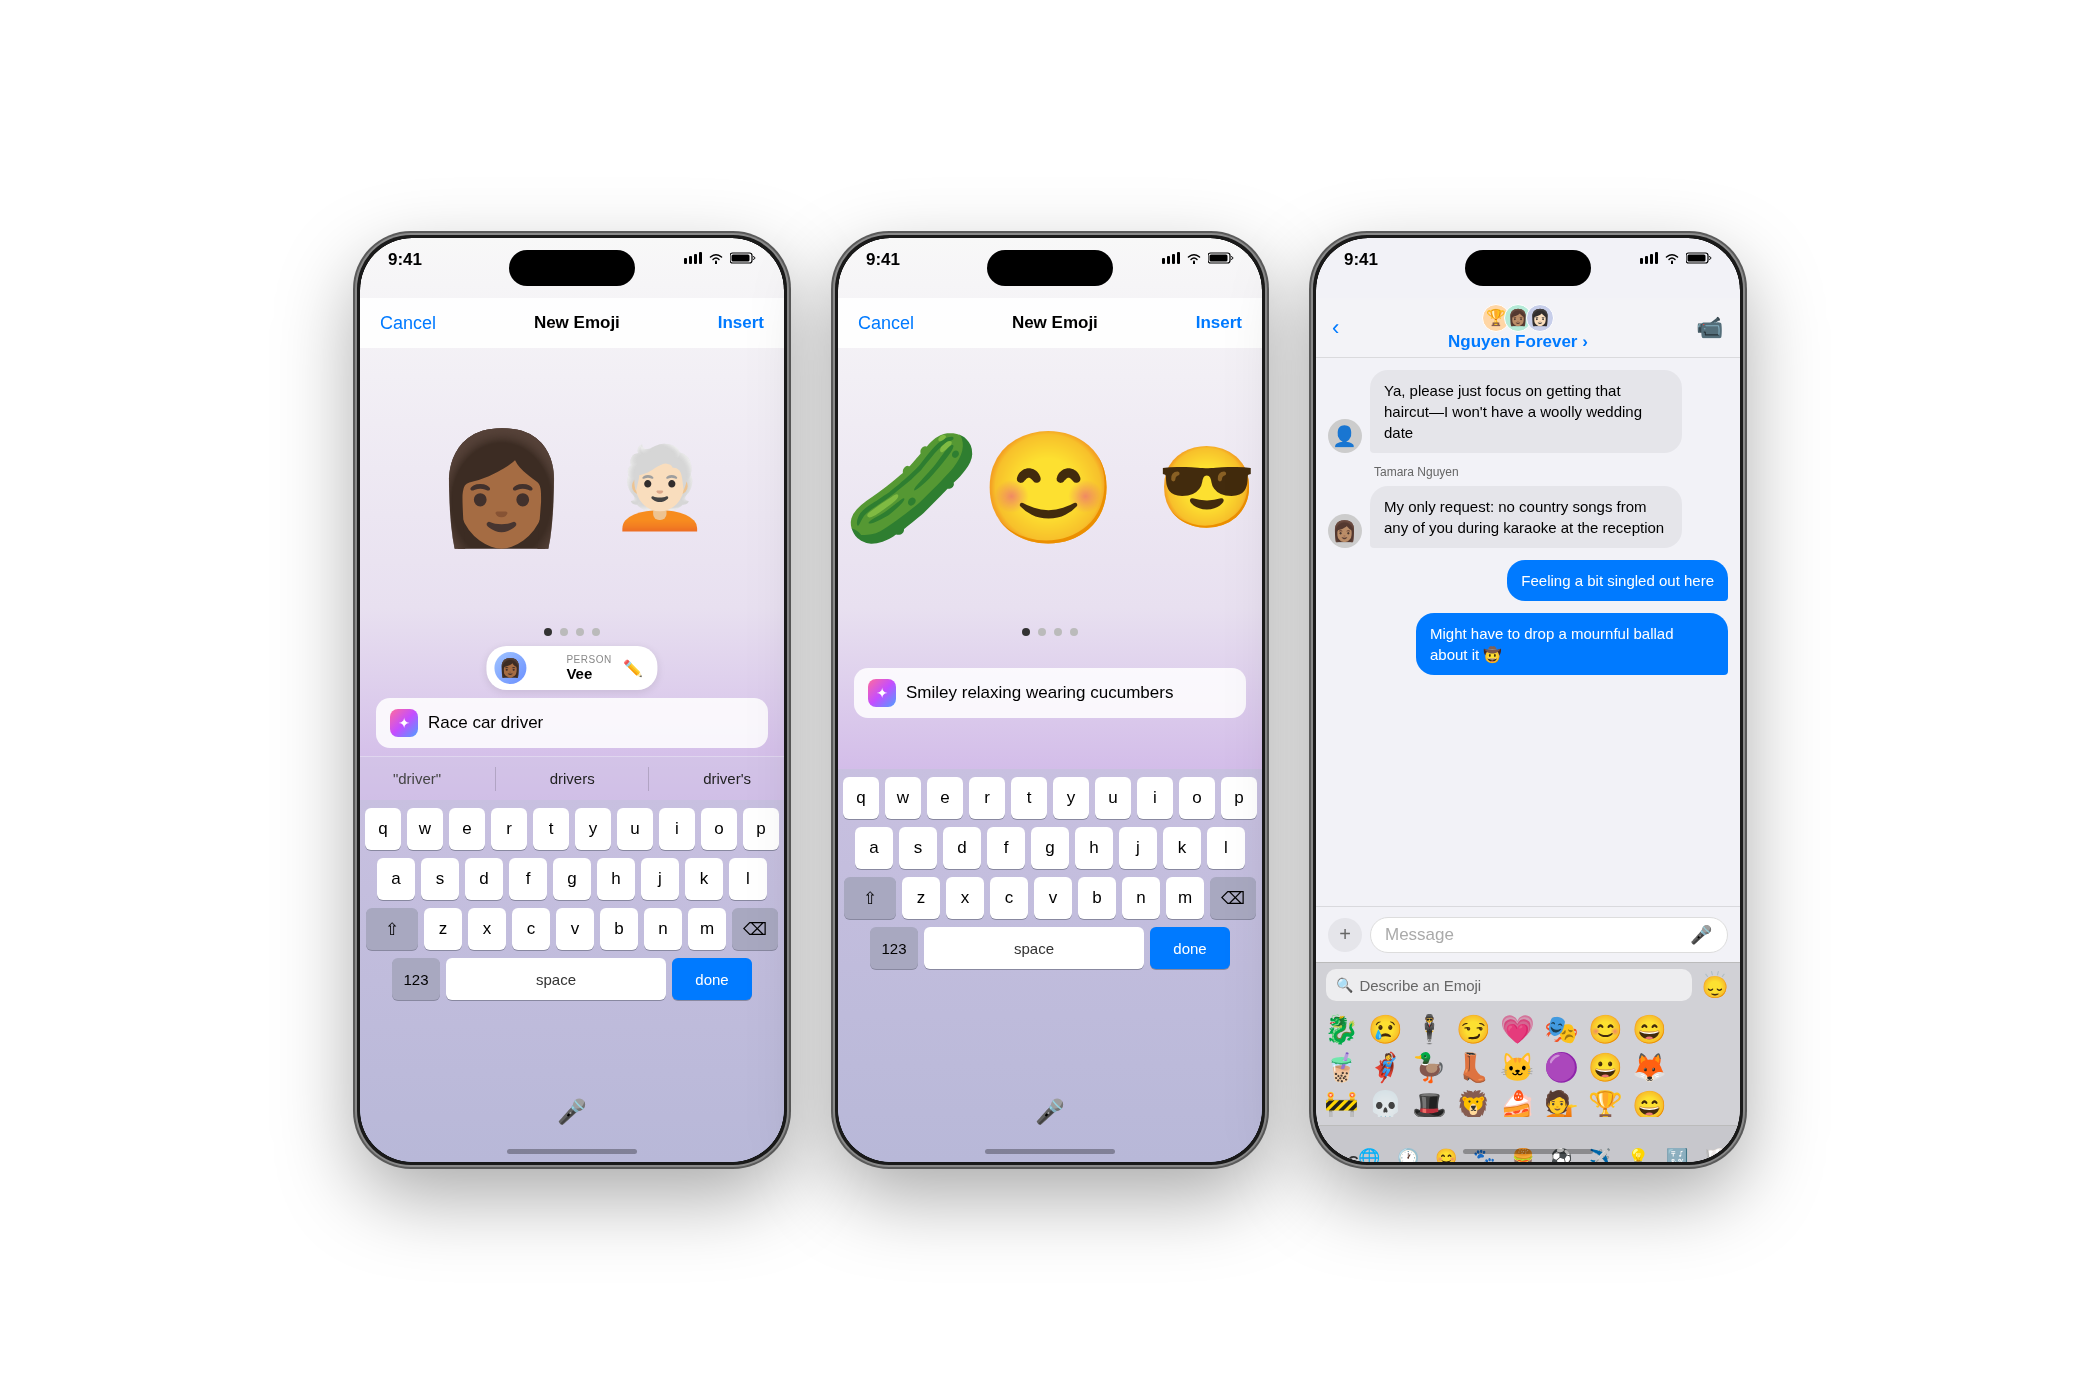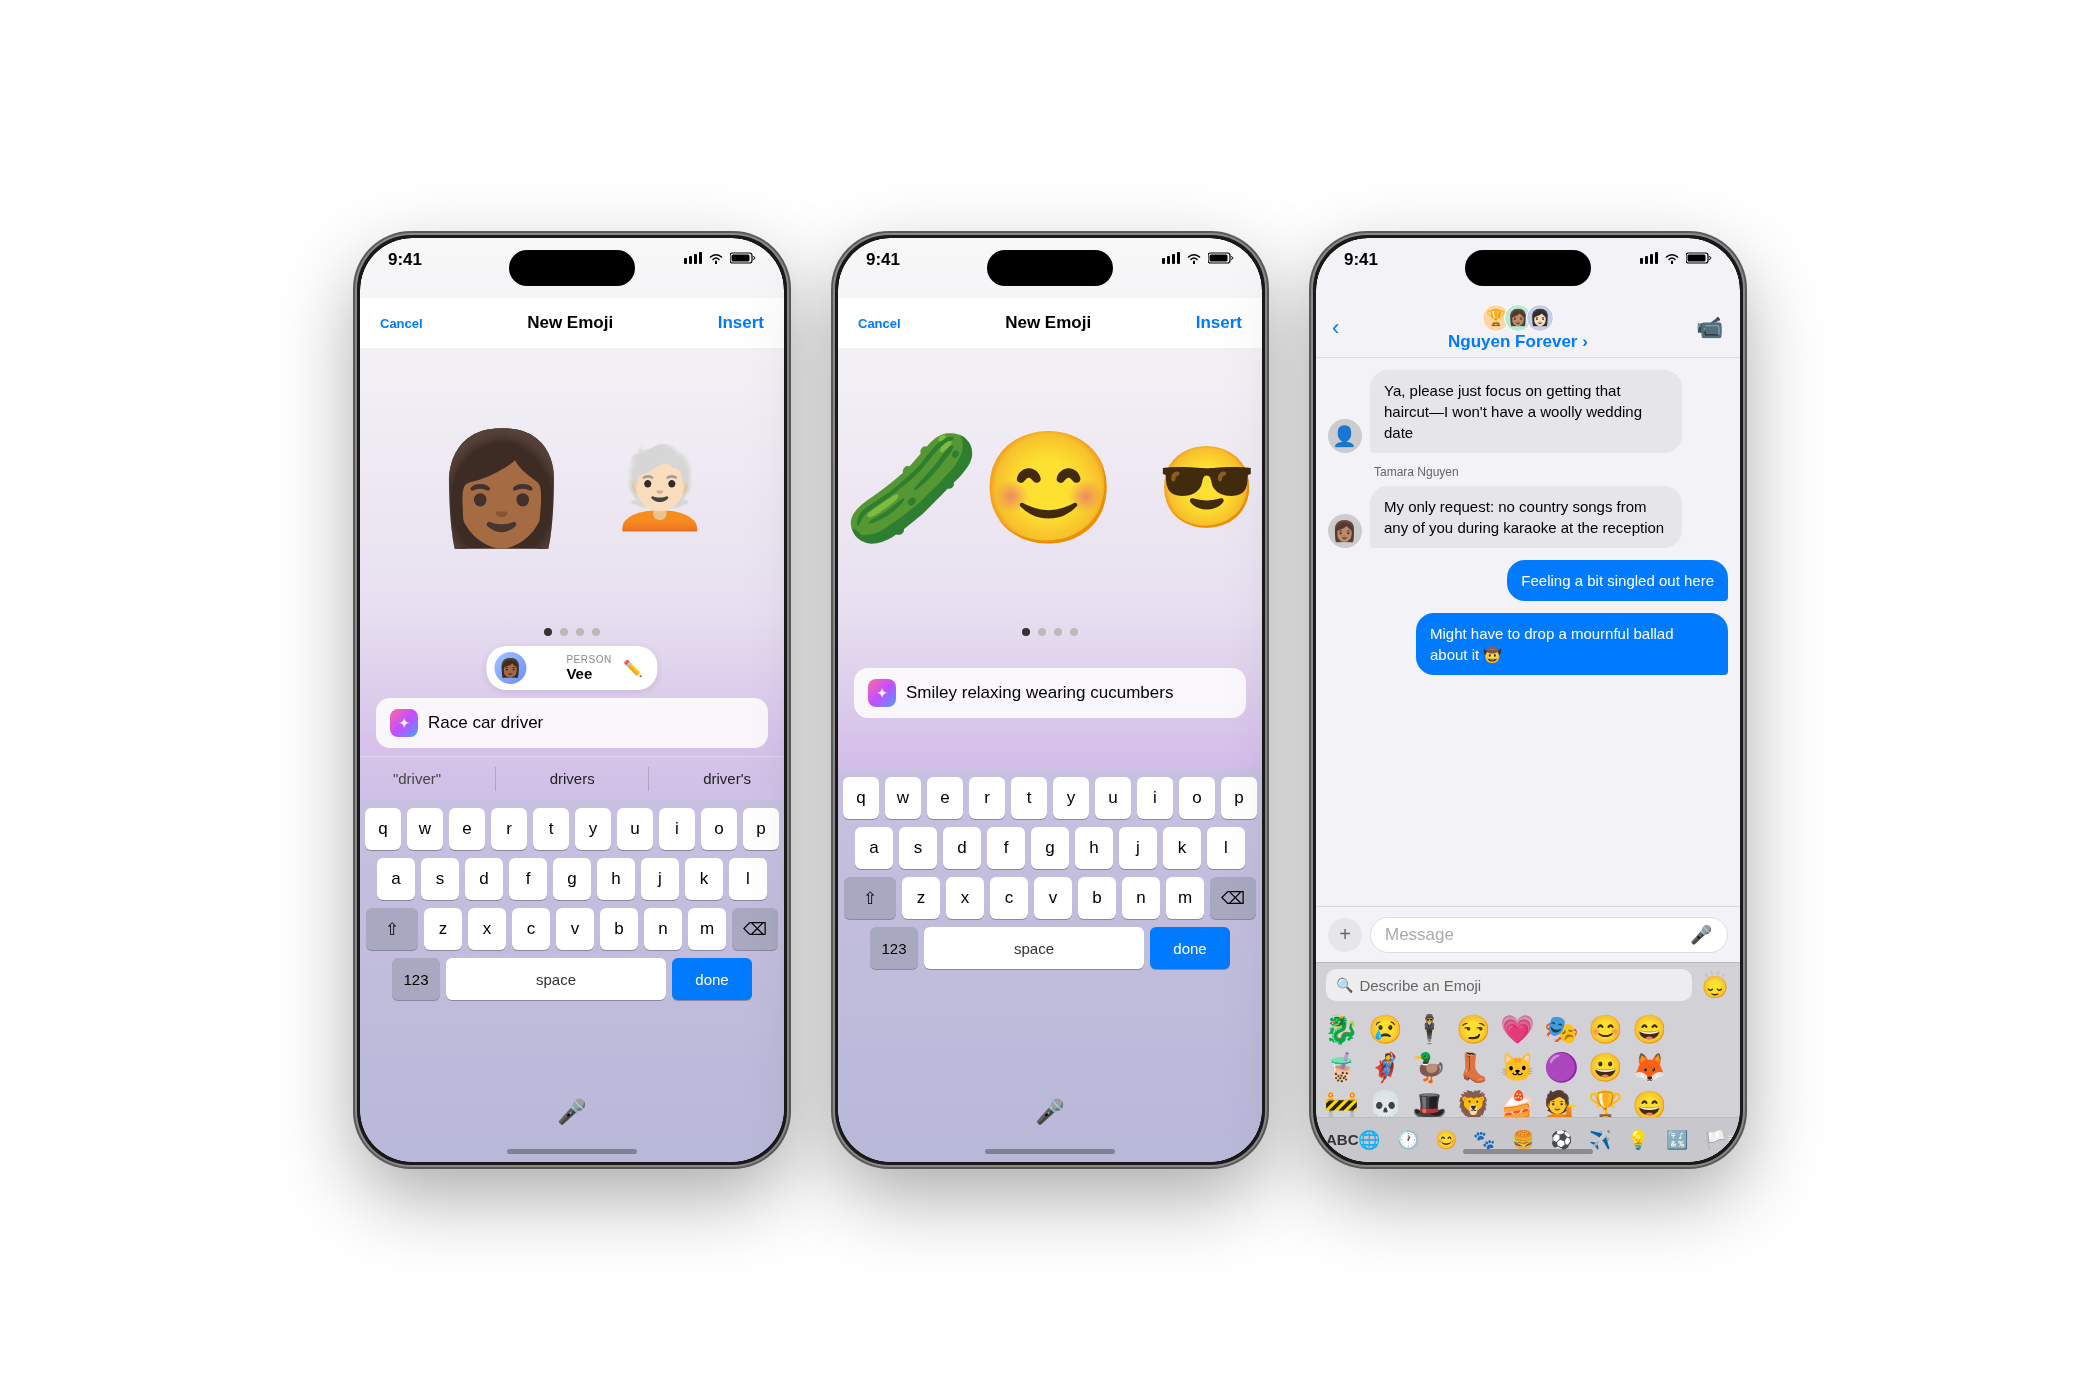--- a/index.html
+++ b/index.html
@@ -104,22 +104,22 @@
       right: 0;
       height: 50px;
       display: flex;
       align-items: center;
       justify-content: space-between;
       padding: 0 20px;
       background: rgba(255,255,255,0.9);
     }
     .emoji-nav-cancel {
       color: #007AFF;
-      font-size: 13px;
-      font-weight: 700;
+      font-size: 18px;
+      font-weight: 400;
     }
     .emoji-nav-title {
       color: #000;
       font-size: 17px;
       font-weight: 600;
     }
     .emoji-nav-insert {
       color: #007AFF;
       font-size: 17px;
       font-weight: 600;
@@ -552,25 +552,26 @@
       width: 40px;
       height: 36px;
       display: flex;
       align-items: center;
       justify-content: center;
       font-size: 28px;
     }
     .emoji-bottom-bar {
       height: 44px;
       display: flex;
-      align-items: center;
+      align-items: flex-end;
       justify-content: space-between;
       padding: 0 10px;
       background: #c7c7cc;
       border-top: 1px solid #bbb;
+      margin-top: 8px;
     }
     .emoji-category-icons {
       display: flex;
       gap: 16px;
       align-items: center;
     }
     .cat-icon {
       font-size: 18px;
       color: #555;
     }

